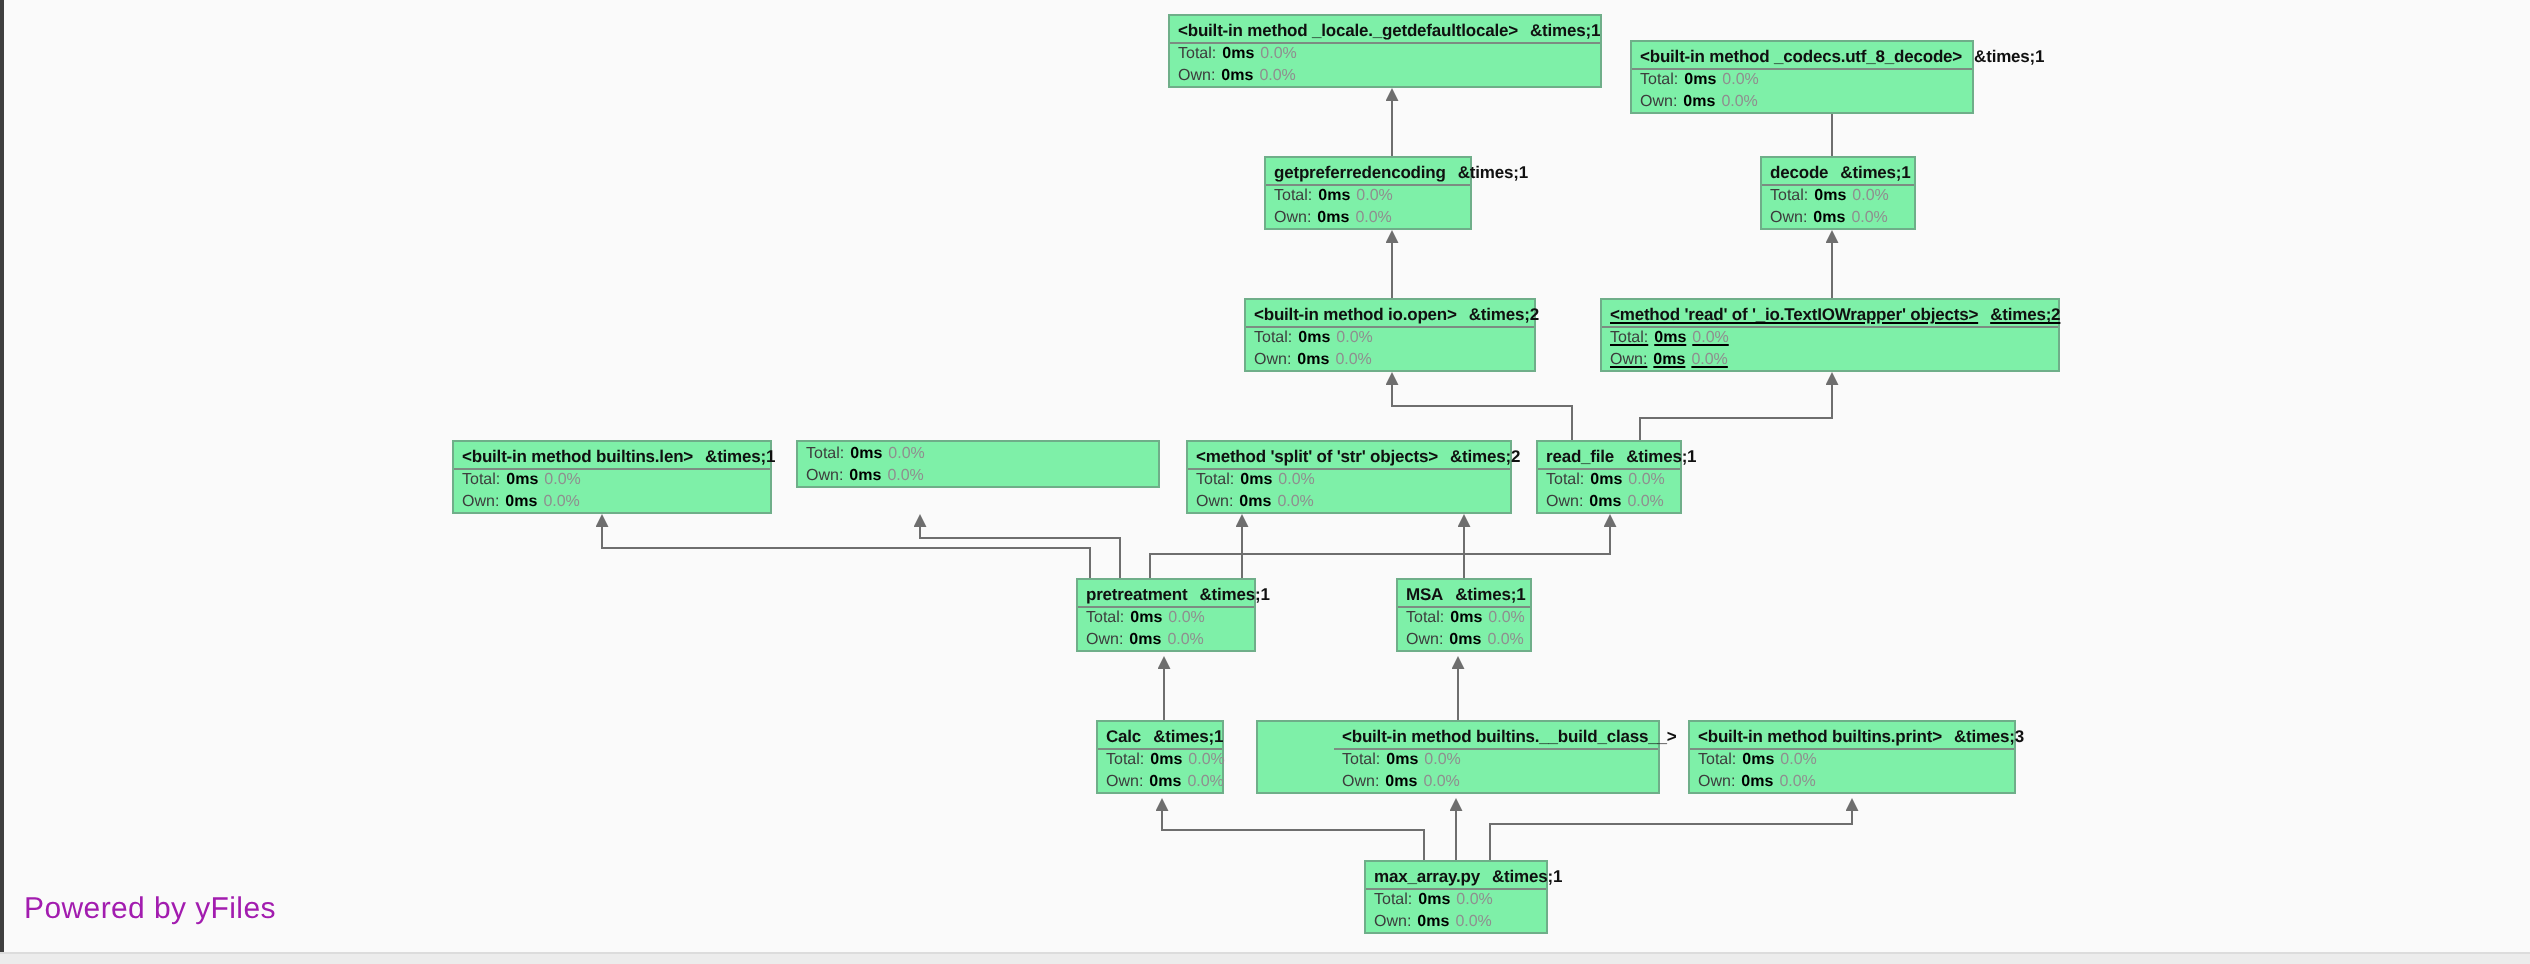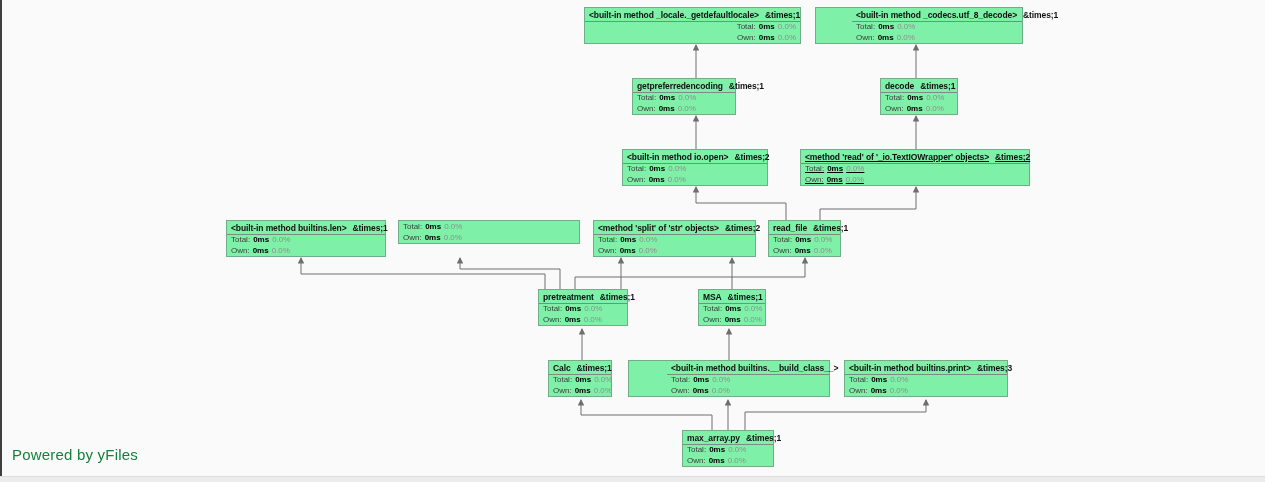--- a/index.html
+++ b/index.html
@@ -24,21 +24,21 @@
   }
   .node-title .count{margin-left:6px;}
   .node .row{
     padding:0 4px;font-size:8px;line-height:10.5px;color:#3d3d3d;
   }
   .node .row:first-of-type{margin-top:1px;}
   .node .val{font-weight:700;color:#000;margin-left:3px;}
   .node .pct{color:#8f8f8f;margin-left:3px;}
   .powered{
     position:absolute;left:12px;top:446px;
-    font-size:15px;color:#15803d;letter-spacing:0.2px;
+    font-size:15px;color:#a21caf;letter-spacing:0.2px;
     text-decoration:none;cursor:pointer;
   }
   .left-edge{position:absolute;left:0;top:0;width:2px;height:476px;background:#3f3f3f;}
   .scroll-track{
     position:absolute;left:0;bottom:0;width:1265px;height:6px;
     background:#ececec;border-top:1px solid #dcdcdc;box-sizing:border-box;
   }
 </style>
 </head>
 <body>
@@ -62,29 +62,29 @@
     <path class="edge" d="M621,289 L621,258" marker-end="url(#arrow)"></path>
     <path class="edge" d="M575,289 L575,277 L805,277 L805,258" marker-end="url(#arrow)"></path>
     <path class="edge" d="M732,289 L732,258" marker-end="url(#arrow)"></path>
     <path class="edge" d="M582,360 L582,329" marker-end="url(#arrow)"></path>
     <path class="edge" d="M729,360 L729,329" marker-end="url(#arrow)"></path>
     <path class="edge" d="M712,430 L712,415 L581,415 L581,400" marker-end="url(#arrow)"></path>
     <path class="edge" d="M728,430 L728,400" marker-end="url(#arrow)"></path>
     <path class="edge" d="M745,430 L745,412 L926,412 L926,400" marker-end="url(#arrow)"></path>
   </svg>
 
-  <div class="node" style="left:584px;top:7px;width:217px;text-align:right;">
+  <div class="node" style="left:584px;top:7px;width:217px;">
     <div class="node-title">
         <span>&lt;built-in method _locale._getdefaultlocale&gt;</span>
         <span class="count">&amp;times;1</span>
       </div>
     <div class="row"><span>Total:</span><span class="val">0ms</span><span class="pct">0.0%</span></div>
     <div class="row"><span>Own:</span><span class="val">0ms</span><span class="pct">0.0%</span></div>
   </div>
-  <div class="node" style="left:815px;top:7px;width:208px;padding-left:36px;">
+  <div class="node" style="left:815px;top:20px;width:172px;">
     <div class="node-title">
         <span>&lt;built-in method _codecs.utf_8_decode&gt;</span>
         <span class="count">&amp;times;1</span>
       </div>
     <div class="row"><span>Total:</span><span class="val">0ms</span><span class="pct">0.0%</span></div>
     <div class="row"><span>Own:</span><span class="val">0ms</span><span class="pct">0.0%</span></div>
   </div>
 
   <div class="node" style="left:632px;top:78px;width:104px;">
     <div class="node-title">

